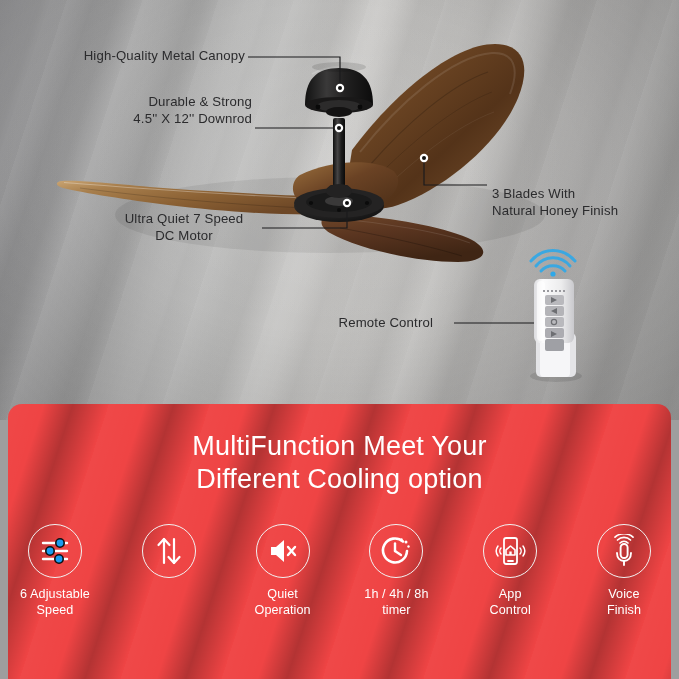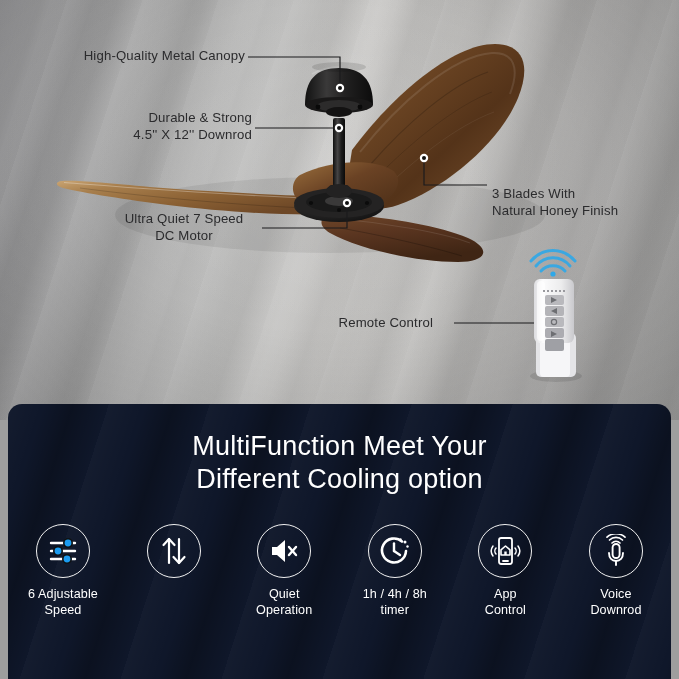--- a/index.html
+++ b/index.html
@@ -63,21 +63,21 @@
     letter-spacing:0.15px;
     white-space:pre-line;
   }
   .callout.right-align{text-align:right;}
   .callout.left-align{text-align:left;margin-top:26px;}
   .callout.center{text-align:center;}
 
   
   .panel{
     position:absolute;left:8px;top:404px;width:663px;height:275px;
-    background:#0f172a;
+    background:#ef4444;
     border-radius:14px 14px 0 0;
     overflow:hidden;
   }
   .panel-tex{
     position:absolute;inset:0;
     background:repeating-linear-gradient(108deg,
       rgba(255,255,255,0.022) 0px,
       rgba(255,255,255,0.0) 34px,
       rgba(0,0,0,0.25) 62px,
       rgba(255,255,255,0.0) 96px);
@@ -87,21 +87,21 @@
     position:absolute;left:0;right:0;top:26px;
     text-align:center;color:#ffffff;
     font-family:"Liberation Sans", sans-serif;
     font-size:27px;line-height:33px;font-weight:400;
     letter-spacing:0.2px;
     white-space:pre-line;
   }
   .features{
     position:absolute;left:0;top:120px;width:663px;
     display:flex;justify-content:space-between;
-    padding:0 14px;box-sizing:border-box;
+    padding:0 6px;box-sizing:border-box;
   }
   .feature{
     width:82px;display:flex;flex-direction:column;align-items:center;
   }
   .f-circle{
     width:54px;height:54px;border:1.7px solid #f2f2f2;border-radius:50%;
     display:flex;align-items:center;justify-content:center;
     box-sizing:border-box;
   }
   .f-label{
@@ -276,21 +276,21 @@
           <path d="M551,297 l6,3 -6,3 z" fill="#6d6e72"></path>
           <path d="M557,308 l-6,3 6,3 z" fill="#6d6e72"></path>
           <circle cx="554" cy="322" r="2.6" fill="none" stroke="#6d6e72" stroke-width="1.2"></circle>
           <path d="M551,331 l6,3 -6,3 z" fill="#6d6e72"></path>
         </g>
       </g>
     </svg>
 
     <div class="callout right-align" style="left:40px;top:48px;width:205px;">High-Quality Metal Canopy</div>
 
-    <div class="callout right-align" style="left:60px;top:110px;width:192px;">Durable &amp; Strong
+    <div class="callout right-align" style="left:60px;top:94px;width:192px;">Durable &amp; Strong
 4.5'' X 12'' Downrod</div>
 
     <div class="callout center" style="left:110px;top:211px;width:148px;">Ultra Quiet 7 Speed
 DC Motor</div>
 
     <div class="callout left-align" style="left:492px;top:160px;width:175px;">3 Blades With
 Natural Honey Finish</div>
 
     <div class="callout right-align" style="left:253px;top:315px;width:180px;">Remote Control</div>
   </div>
@@ -391,18 +391,18 @@
             <path d="M10,19 C10,24 13,27 17,27 C21,27 24,24 24,19" fill="none" stroke="#fff" stroke-width="1.9" stroke-linecap="round"></path>
             <line x1="17" y1="27" x2="17" y2="31" stroke="#fff" stroke-width="1.9" stroke-linecap="round"></line>
             <g stroke="#ffffff" stroke-width="1.7" fill="none" stroke-linecap="round">
               <path d="M13,9 C15.3,6.8 18.7,6.8 21,9"></path>
               <path d="M10.5,6 C14.2,2.5 19.8,2.5 23.5,6"></path>
               <path d="M8,3.2 C13,-1.4 21,-1.4 26,3.2"></path>
             </g>
           </svg>
         </div>
         <div class="f-label">Voice
-Downrod</div>
+Finish</div>
       </div>
 
     </div>
   </div>
 </div>
 
 </body></html>

